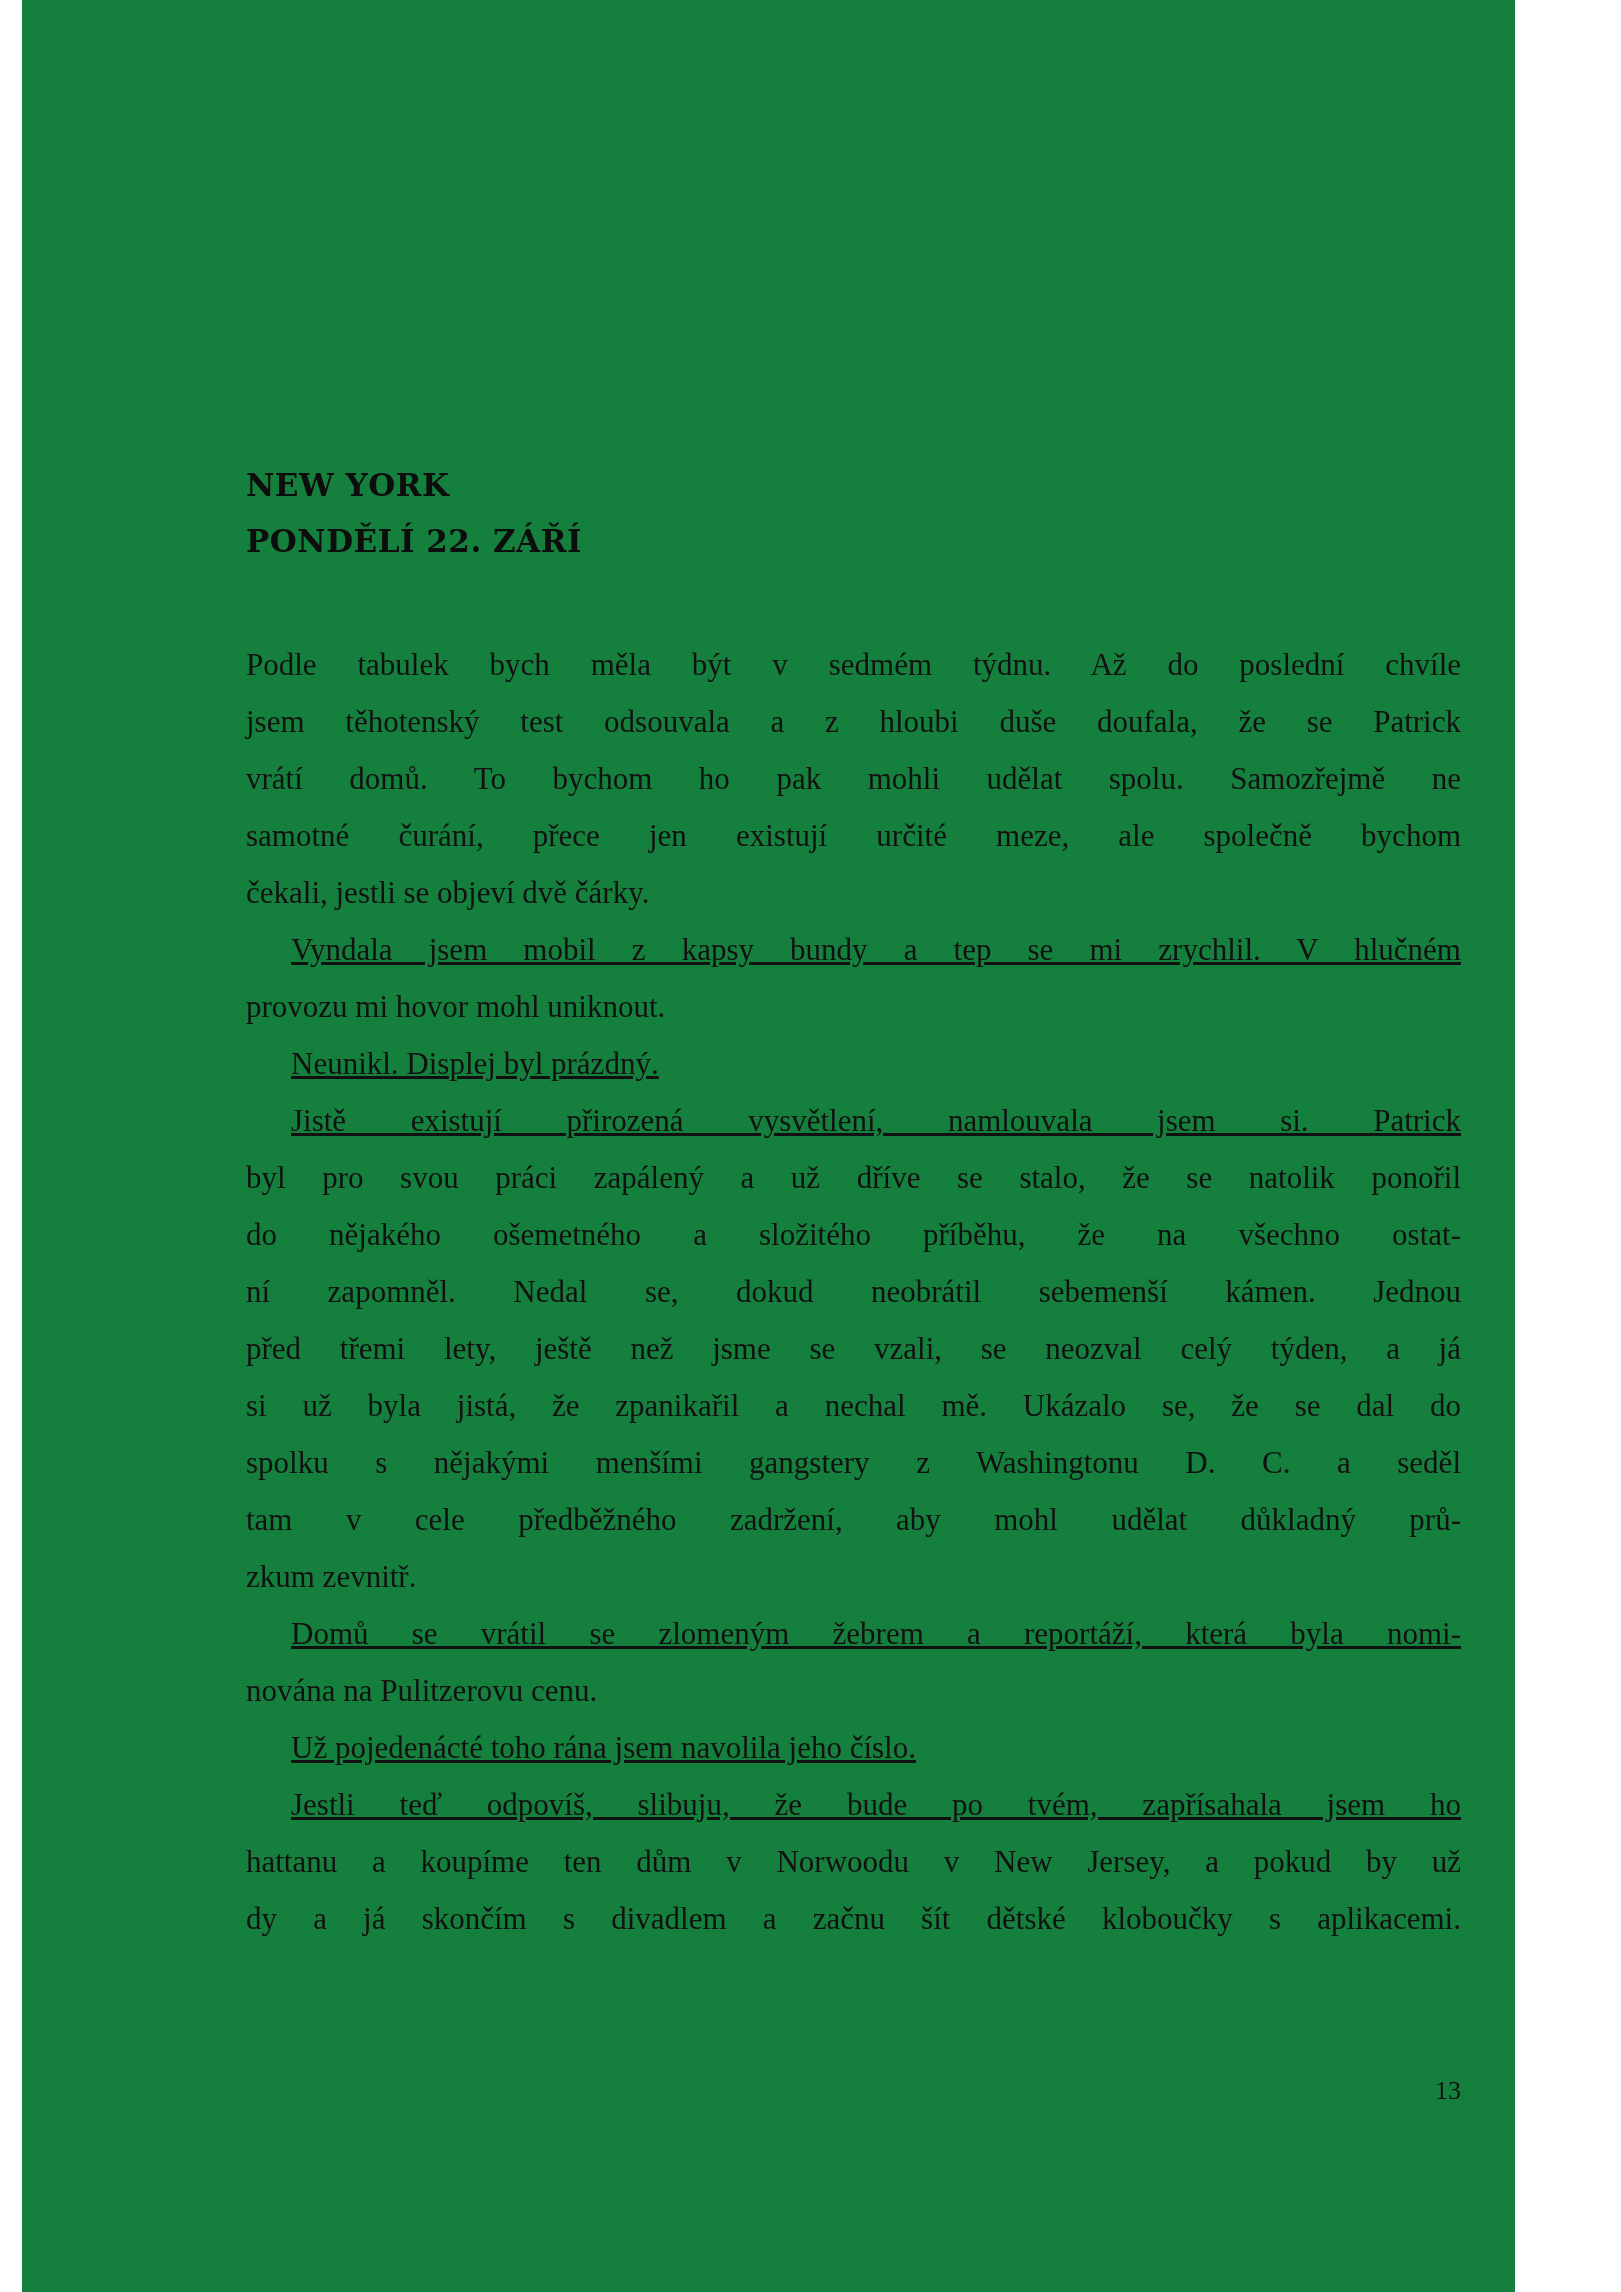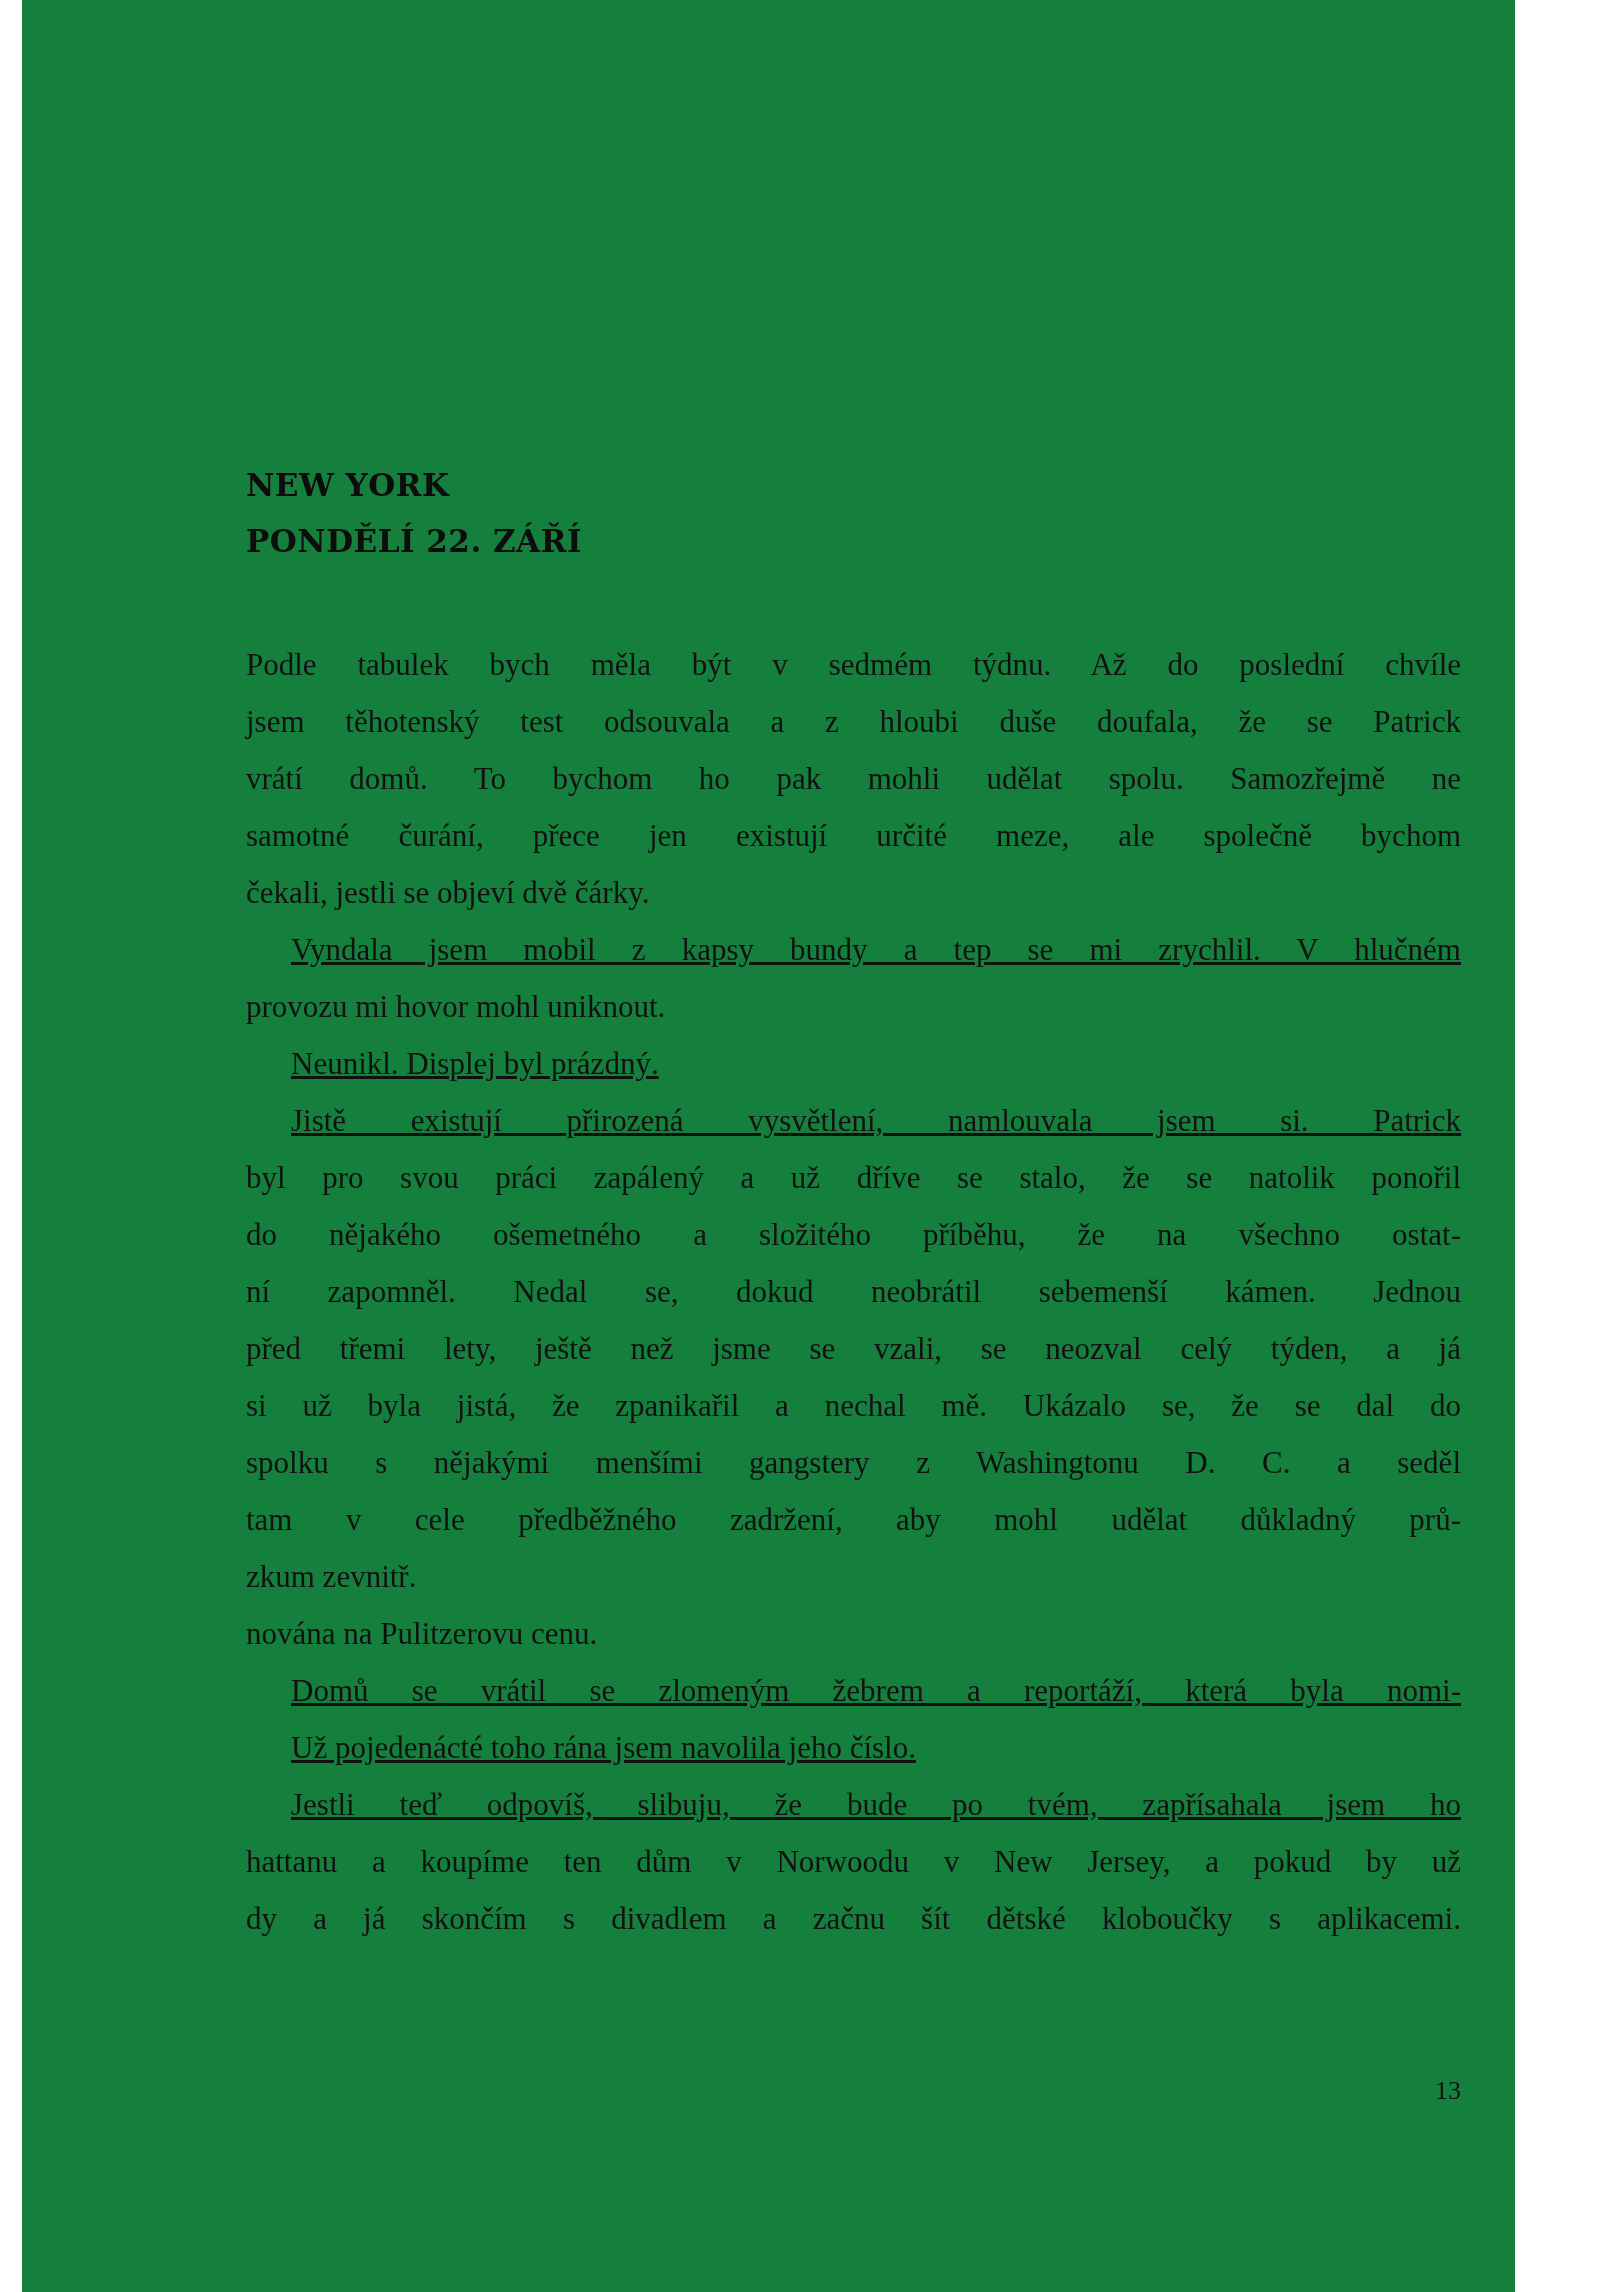--- a/index.html
+++ b/index.html
@@ -94,22 +94,22 @@
         <span class="line">byl pro svou práci zapálený a už dříve se stalo, že se natolik ponořil</span>
         <span class="line">do nějakého ošemetného a složitého příběhu, že na všechno ostat-</span>
         <span class="line">ní zapomněl. Nedal se, dokud neobrátil sebemenší kámen. Jednou</span>
         <span class="line">před třemi lety, ještě než jsme se vzali, se neozval celý týden, a já</span>
         <span class="line">si už byla jistá, že zpanikařil a nechal mě. Ukázalo se, že se dal do</span>
         <span class="line">spolku s nějakými menšími gangstery z Washingtonu D. C. a seděl</span>
         <span class="line">tam v cele předběžného zadržení, aby mohl udělat důkladný prů-</span>
         <span class="line last">zkum zevnitř.</span>
       </div>
       <div>
+        <span class="line indent">Domů se vrátil se zlomeným žebrem a reportáží, která byla nomi-</span>
         <span class="line last">nována na Pulitzerovu cenu.</span>
-        <span class="line indent">Domů se vrátil se zlomeným žebrem a reportáží, která byla nomi-</span>
       </div>
       <div>
         <span class="line indent last">Už pojedenácté toho rána jsem navolila jeho číslo.</span>
       </div>
       <div>
         <span class="line indent">Jestli teď odpovíš, slibuju, že bude po tvém, zapřísahala jsem ho</span>
         <span class="line">hattanu a koupíme ten dům v Norwoodu v New Jersey, a pokud by už</span>
         <span class="line">dy a já skončím s divadlem a začnu šít dětské kloboučky s aplikacemi.</span>
       </div>
     </div>

